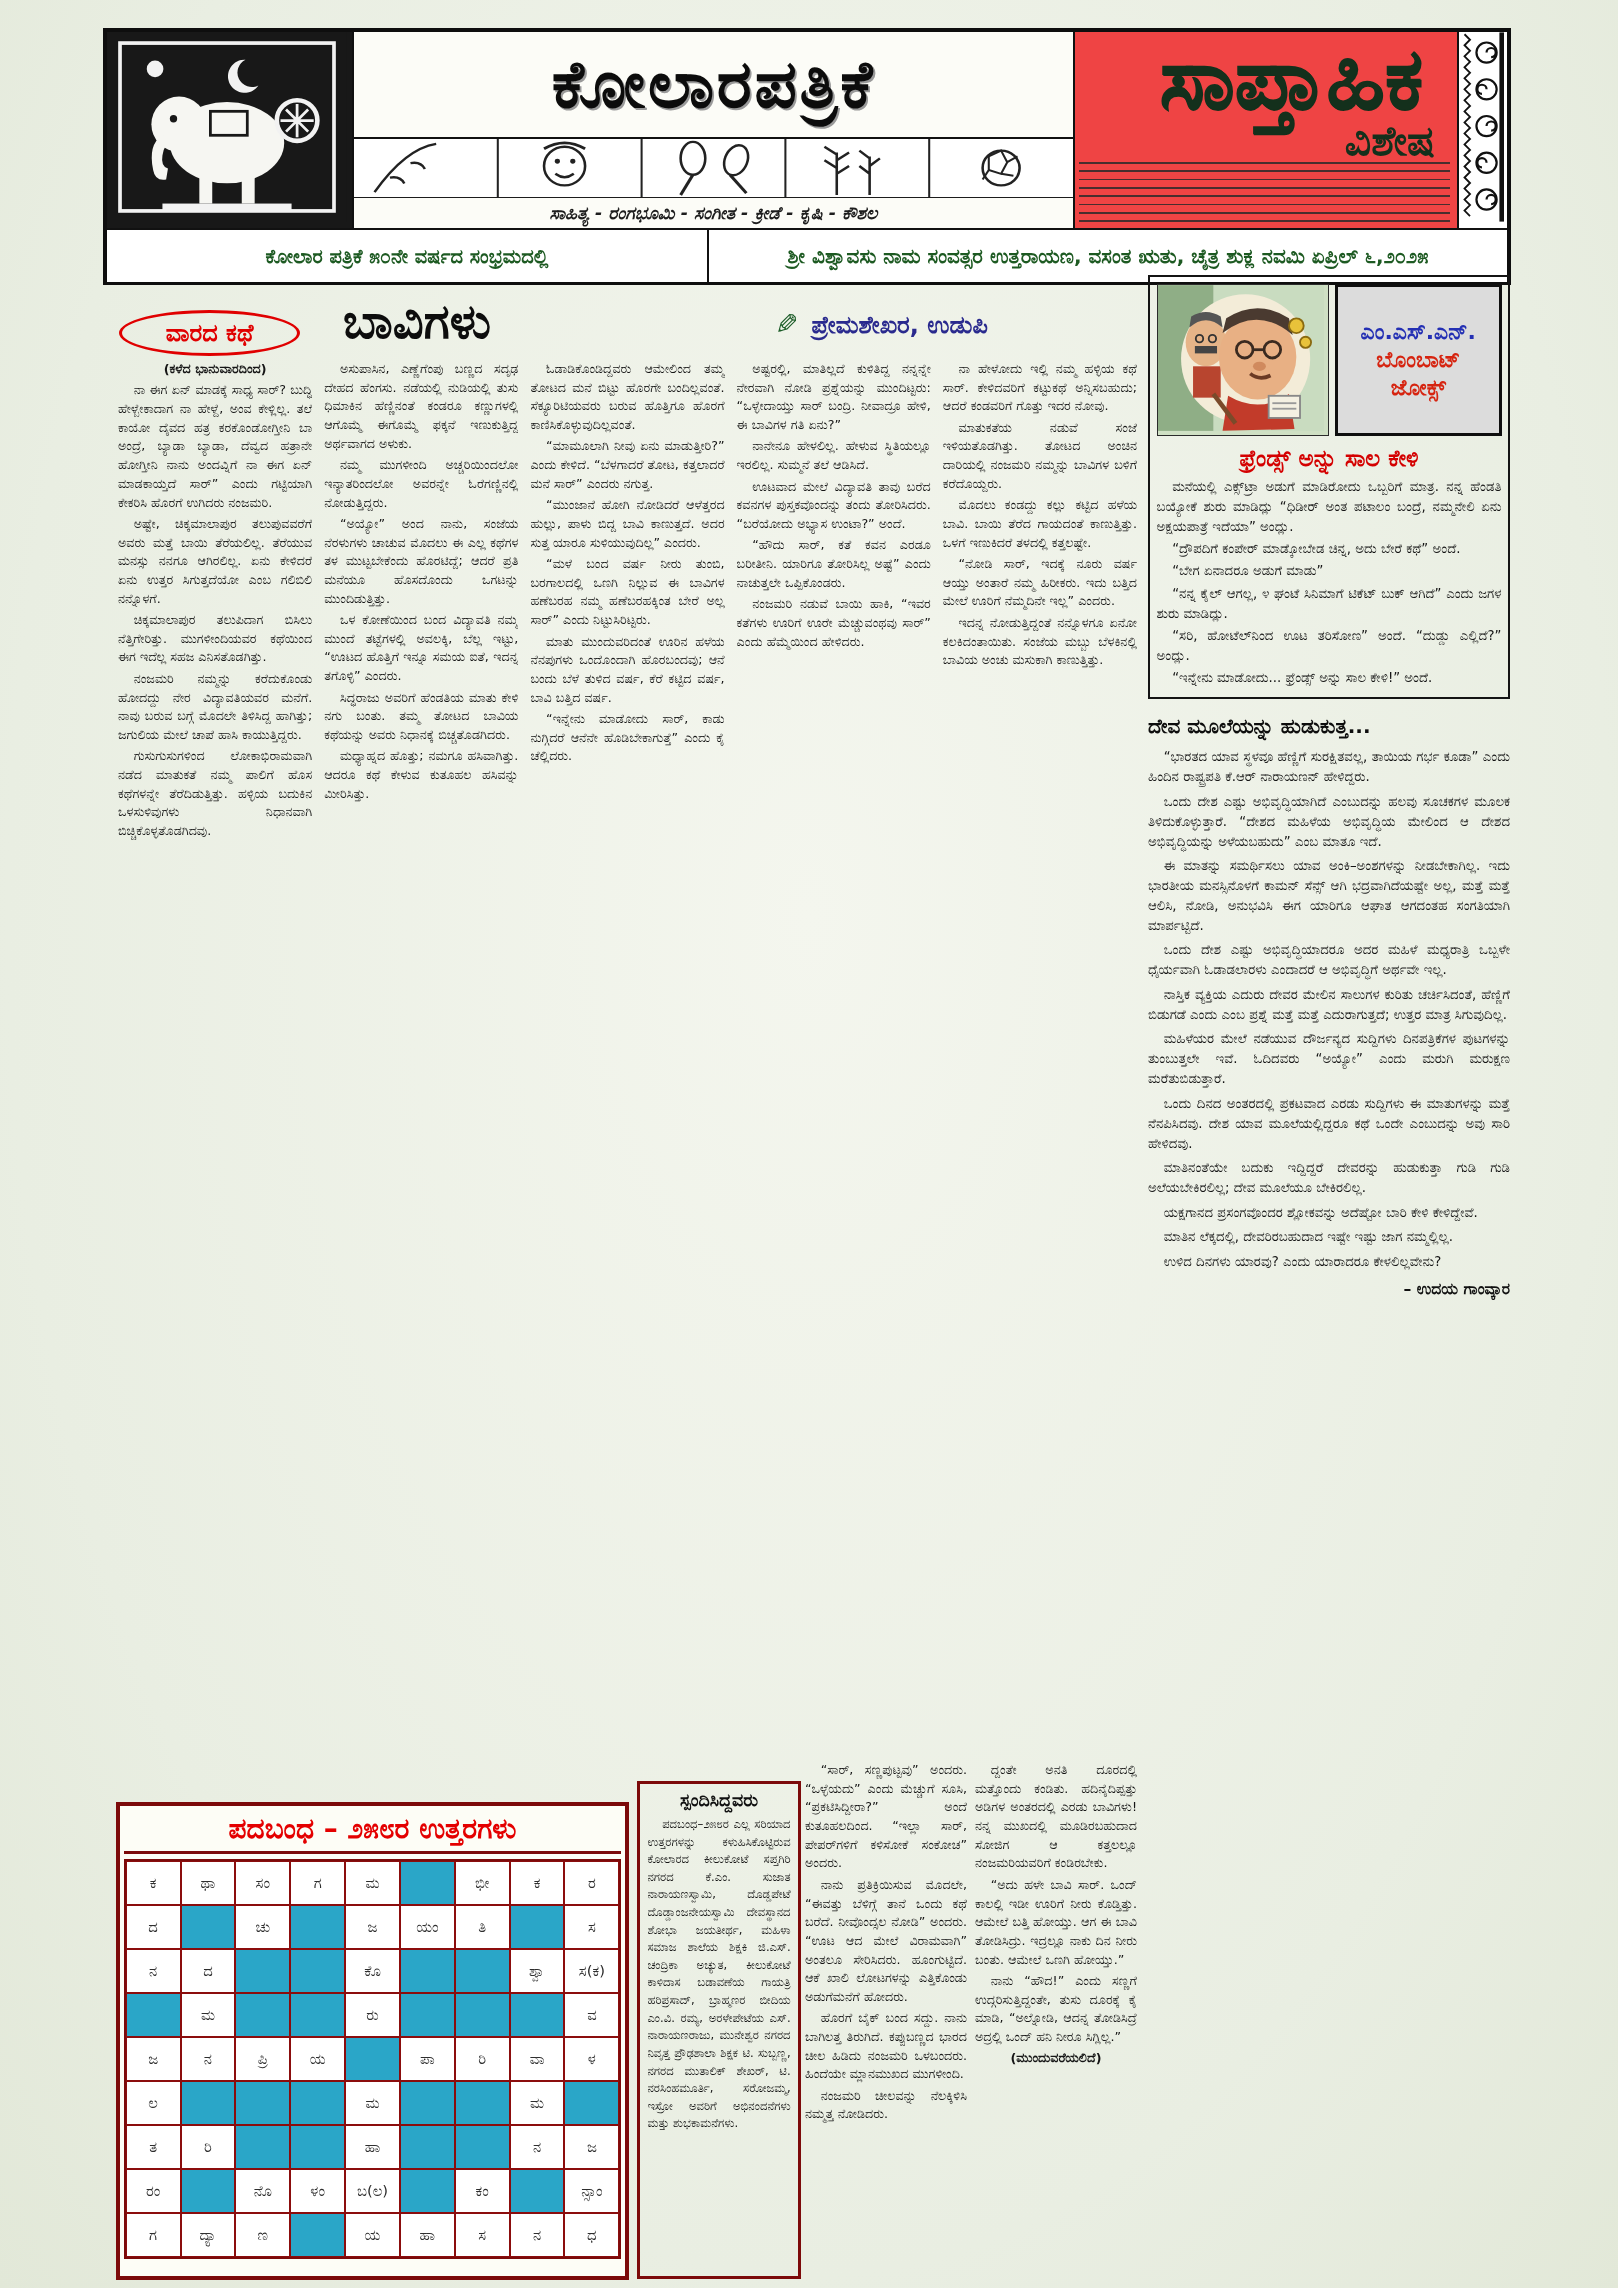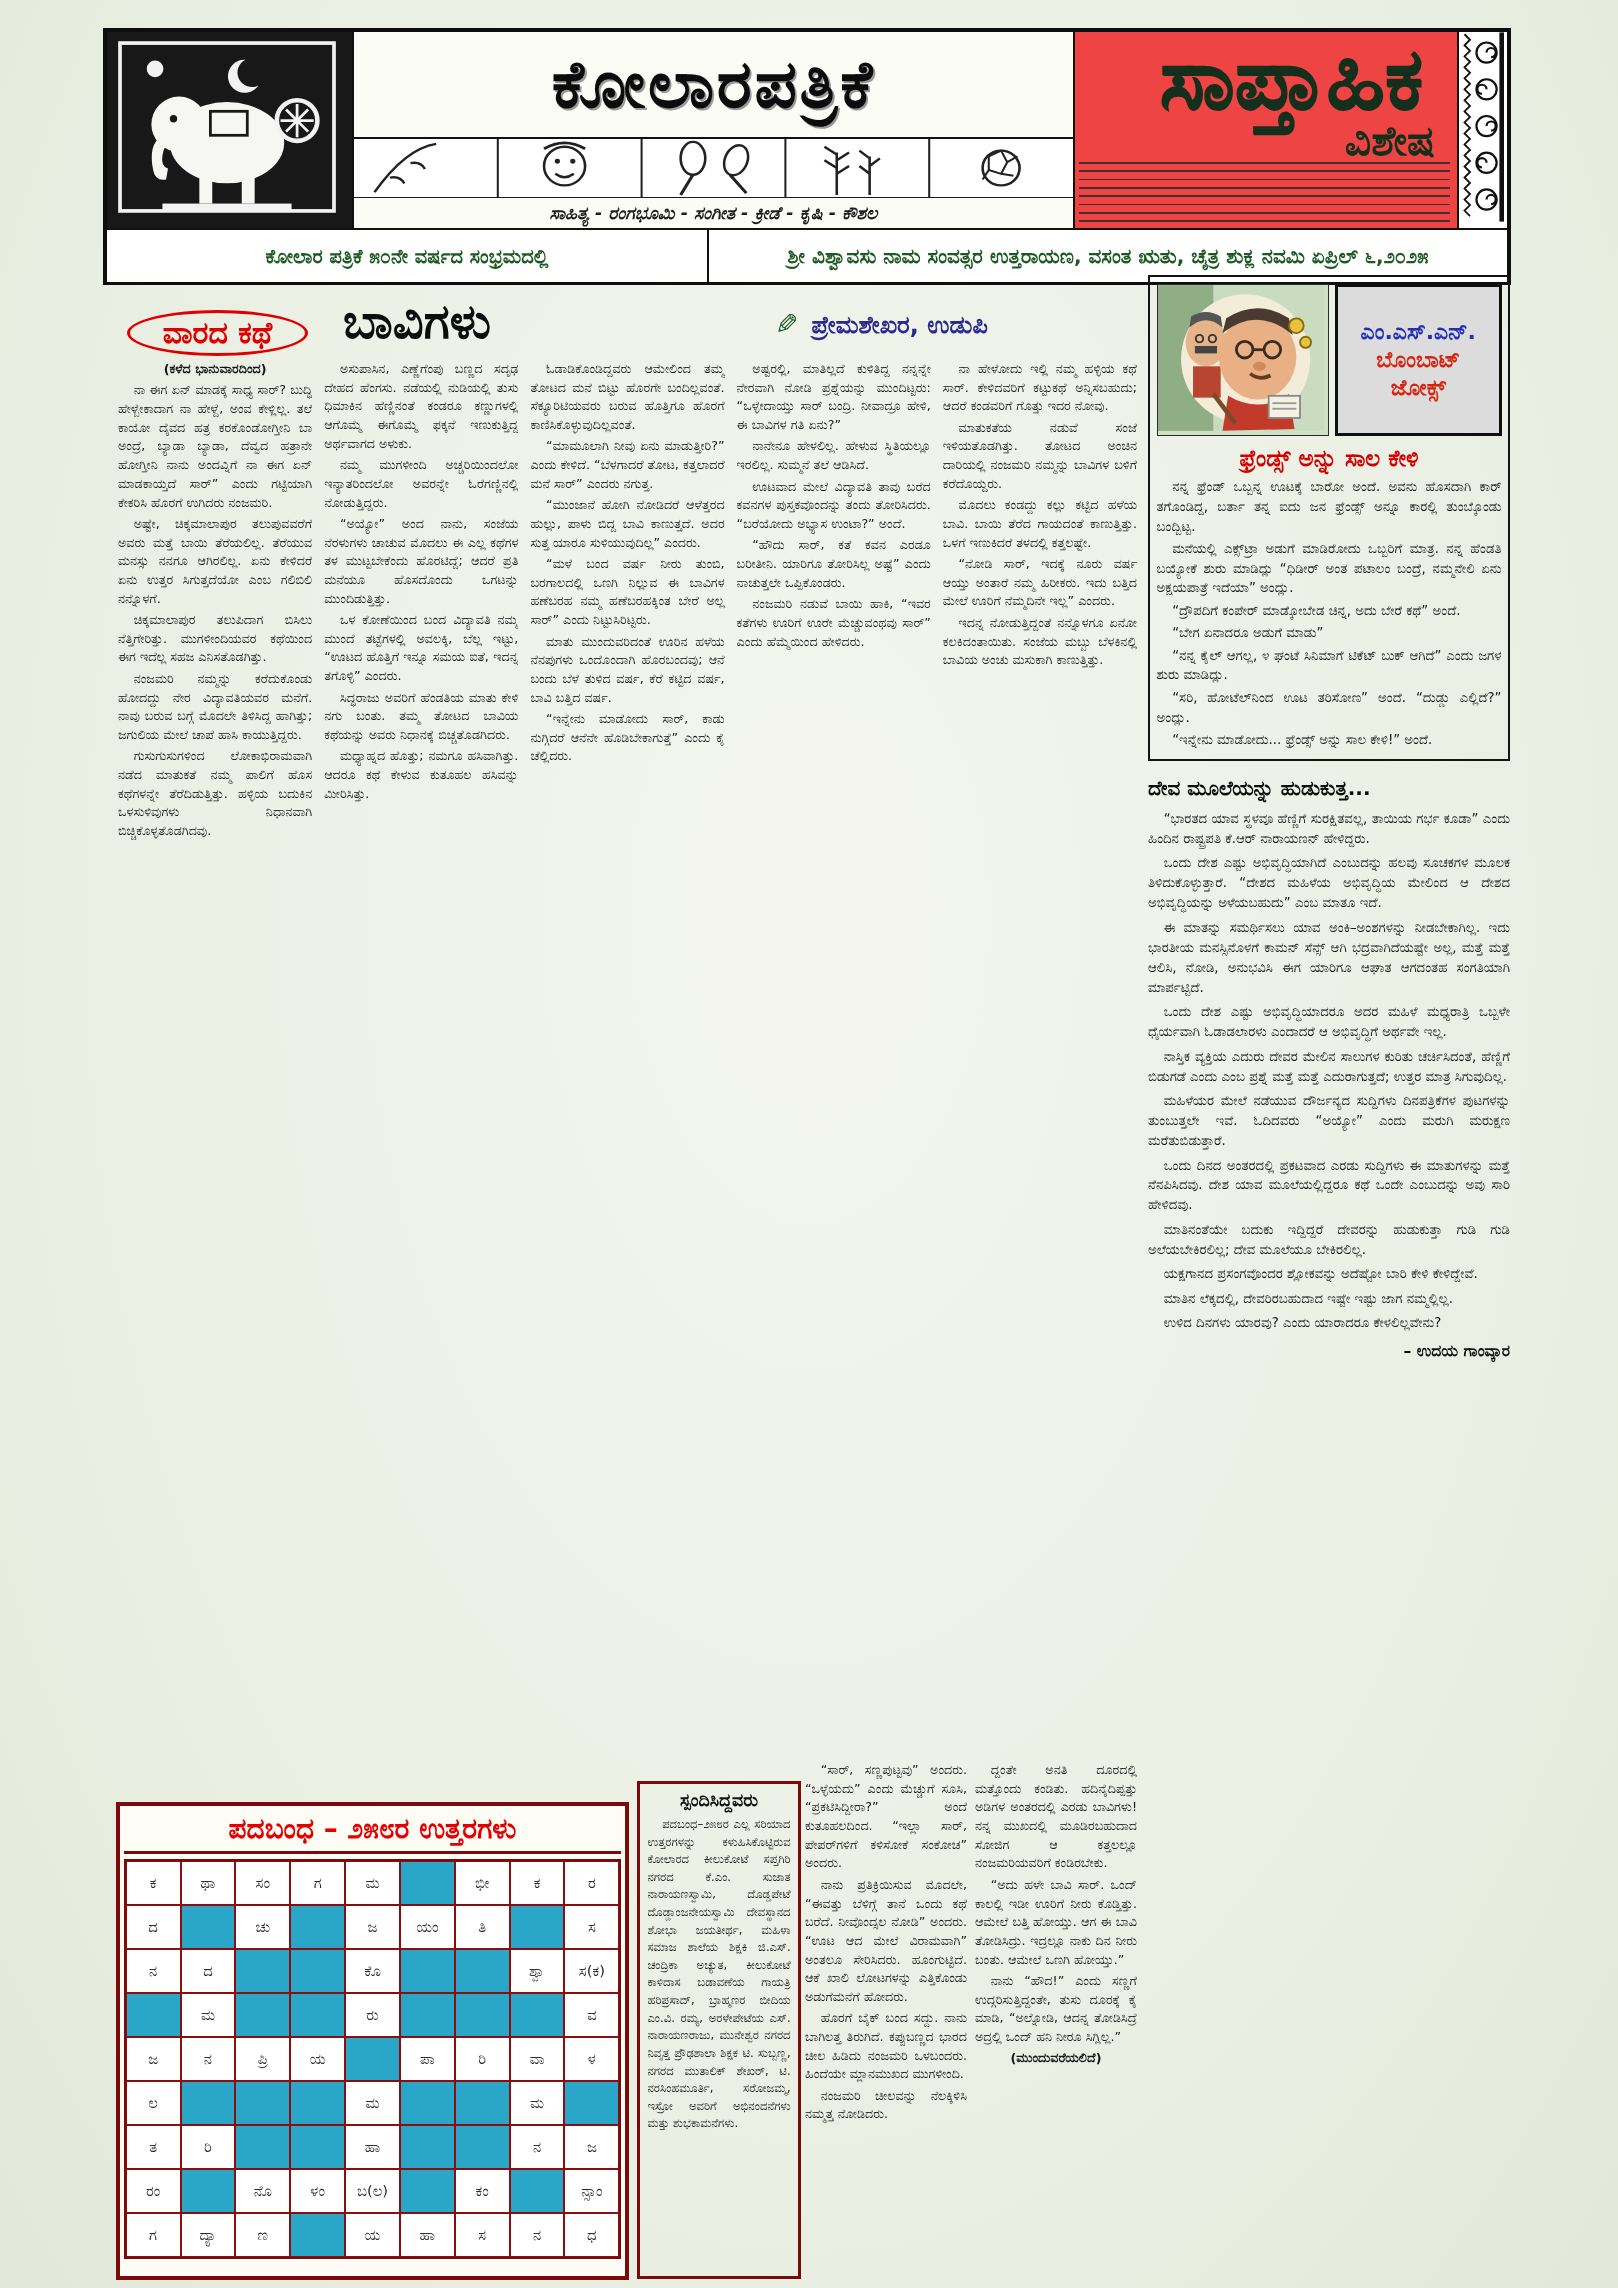--- a/index.html
+++ b/index.html
@@ -22,22 +22,22 @@
           text-shadow:0.9px 0.9px 0 #14301c;}
   .brand2{position:relative;z-index:2;font-size:41px;font-weight:bold;color:#14301c;text-align:right;padding-right:72px;margin-top:-5.5px;}
   .brand-rules{position:absolute;left:3.7px;right:57px;bottom:5.5px;height:61px;z-index:1;opacity:.85;
           background:repeating-linear-gradient(180deg,#2a2a2a 0 1.8px,transparent 1.8px 8.3px);}
   .scroll-strip{position:absolute;right:0;top:0;bottom:0;width:48px;border-left:2.8px solid #111;background:#fff;z-index:3;}
   .mh-bar{height:52px;display:flex;align-items:stretch;background:#ffffff;box-sizing:border-box;}
   .bar-left{width:43%;border-right:2.8px solid #111;display:flex;align-items:center;justify-content:center;
             font-size:19.4px;font-weight:bold;color:#1d5a22;box-sizing:border-box;}
   .bar-right{flex:1;display:flex;align-items:center;justify-content:center;font-size:20px;font-weight:bold;color:#1d5a22;}
   
-  .kicker{left:127px;top:310px;width:181px;height:46px;border:3.7px solid #e00000;border-radius:50%;
-          display:flex;align-items:center;justify-content:center;color:#e00000;font-size:30px;font-weight:bold;box-sizing:border-box;}
+  .kicker{left:119px;top:310px;width:181px;height:46px;border:3.7px solid #e00000;border-radius:50%;
+          display:flex;align-items:center;justify-content:center;color:#e00000;font-size:24px;font-weight:bold;box-sizing:border-box;}
   .story-title{left:343px;top:293px;font-size:48px;font-weight:bold;color:#0d0d0d;}
   .byline{left:775px;top:308px;width:369px;font-size:24px;font-weight:bold;color:#2a2a8e;display:flex;align-items:center;gap:13px;}
   .pen{color:#1c5c28;font-size:28px;transform:scaleX(-1);}
   
   .main-cols{left:118px;top:360px;width:1019px;height:1394px;display:flex;gap:12px;overflow:hidden;}
   .story-col{flex:1;overflow:hidden;font-size:12.7px;line-height:1.47;text-align:justify;color:#151515;}
   .story-col p, .bcol p, .resp-text, .joke-text p, .essay-text p{margin:0 0 2.8px 0;text-indent:15.7px;}
   p.note-center{text-align:center;text-indent:0;font-weight:bold;}
   .bcol{overflow:hidden;font-size:12.7px;line-height:1.47;text-align:justify;color:#151515;}
   .bcol-a{left:805px;top:1761px;width:162px;height:513px;}
@@ -335,21 +335,20 @@
           </svg>
         </div>
         <div class="joke-title-box">
           <div class="jt1">ಎಂ.ಎಸ್.ಎನ್.</div>
           <div class="jt2">ಬೊಂಬಾಟ್</div>
           <div class="jt3">ಜೋಕ್ಸ್</div>
         </div>
       </div>
       <div class="joke-headline">ಫ್ರೆಂಡ್ಸ್ ಅನ್ನು ಸಾಲ ಕೇಳಿ</div>
       <div class="joke-text">
-          <p>ನನ್ನ ಫ್ರೆಂಡ್ ಒಬ್ಬನ್ನ ಊಟಕ್ಕೆ ಬಾರೋ ಅಂದೆ. ಅವನು ಹೊಸದಾಗಿ ಕಾರ್ ತಗೊಂಡಿದ್ದ, ಬರ್ತಾ ತನ್ನ ಐದು ಜನ ಫ್ರೆಂಡ್ಸ್ ಅನ್ನೂ ಕಾರಲ್ಲಿ ತುಂಬ್ಕೊಂಡು ಬಂದ್ಬಿಟ್ಟ.</p>
           <p>ಮನೆಯಲ್ಲಿ ಎಕ್ಸ್‌ಟ್ರಾ ಅಡುಗೆ ಮಾಡಿರೋದು ಒಬ್ಬರಿಗೆ ಮಾತ್ರ. ನನ್ನ ಹೆಂಡತಿ ಬಯ್ಯೋಕೆ ಶುರು ಮಾಡಿದ್ಲು “ಧಿಡೀರ್ ಅಂತ ಪಟಾಲಂ ಬಂದ್ರೆ, ನಮ್ಮನೇಲಿ ಏನು ಅಕ್ಷಯಪಾತ್ರೆ ಇದೆಯಾ” ಅಂದ್ಲು.</p>
           <p>“ದ್ರೌಪದಿಗೆ ಕಂಪೇರ್ ಮಾಡ್ಕೋಬೇಡ ಚಿನ್ನ, ಅದು ಬೇರೆ ಕಥೆ” ಅಂದೆ.</p>
           <p>“ಬೇಗ ಏನಾದರೂ ಅಡುಗೆ ಮಾಡು”</p>
           <p>“ನನ್ನ ಕೈಲ್ ಆಗಲ್ಲ, ೪ ಘಂಟೆ ಸಿನಿಮಾಗೆ ಟಿಕೆಟ್ ಬುಕ್ ಆಗಿದೆ” ಎಂದು ಜಗಳ ಶುರು ಮಾಡಿದ್ಲು.</p>
           <p>“ಸರಿ, ಹೋಟೆಲ್‌ನಿಂದ ಊಟ ತರಿಸೋಣ” ಅಂದೆ. “ದುಡ್ಡು ಎಲ್ಲಿದೆ?” ಅಂದ್ಲು.</p>
           <p>“ಇನ್ನೇನು ಮಾಡೋದು... ಫ್ರೆಂಡ್ಸ್ ಅನ್ನು ಸಾಲ ಕೇಳಿ!” ಅಂದೆ.</p>
         </div>
     </div>
 
     <div class="essay">

